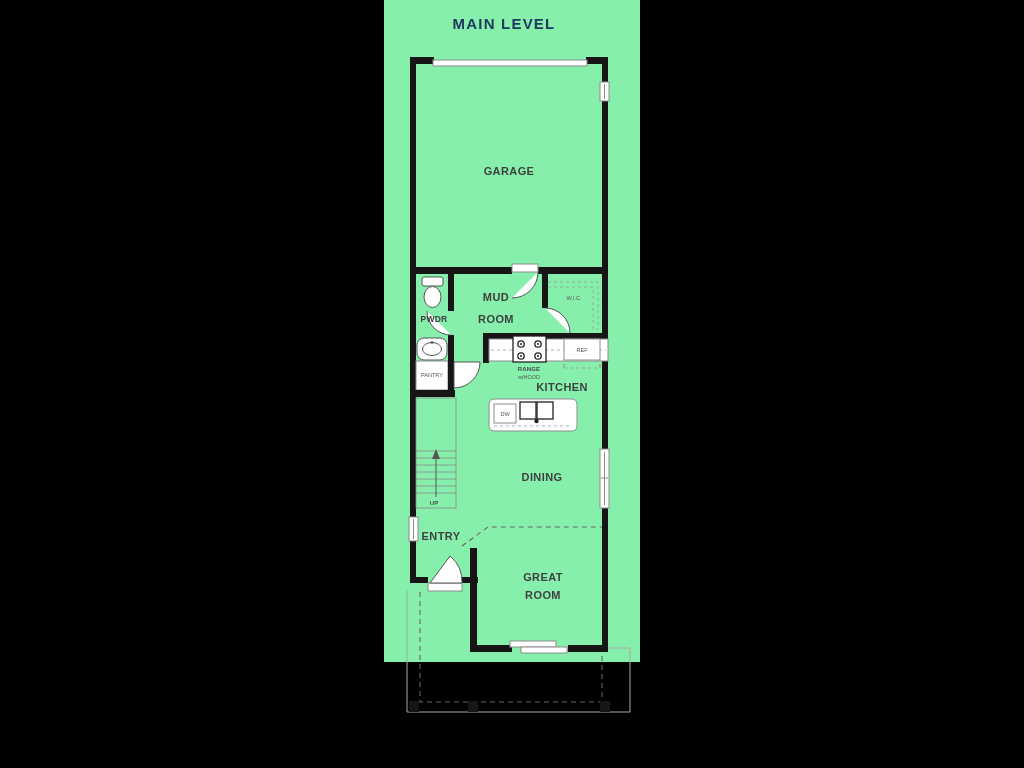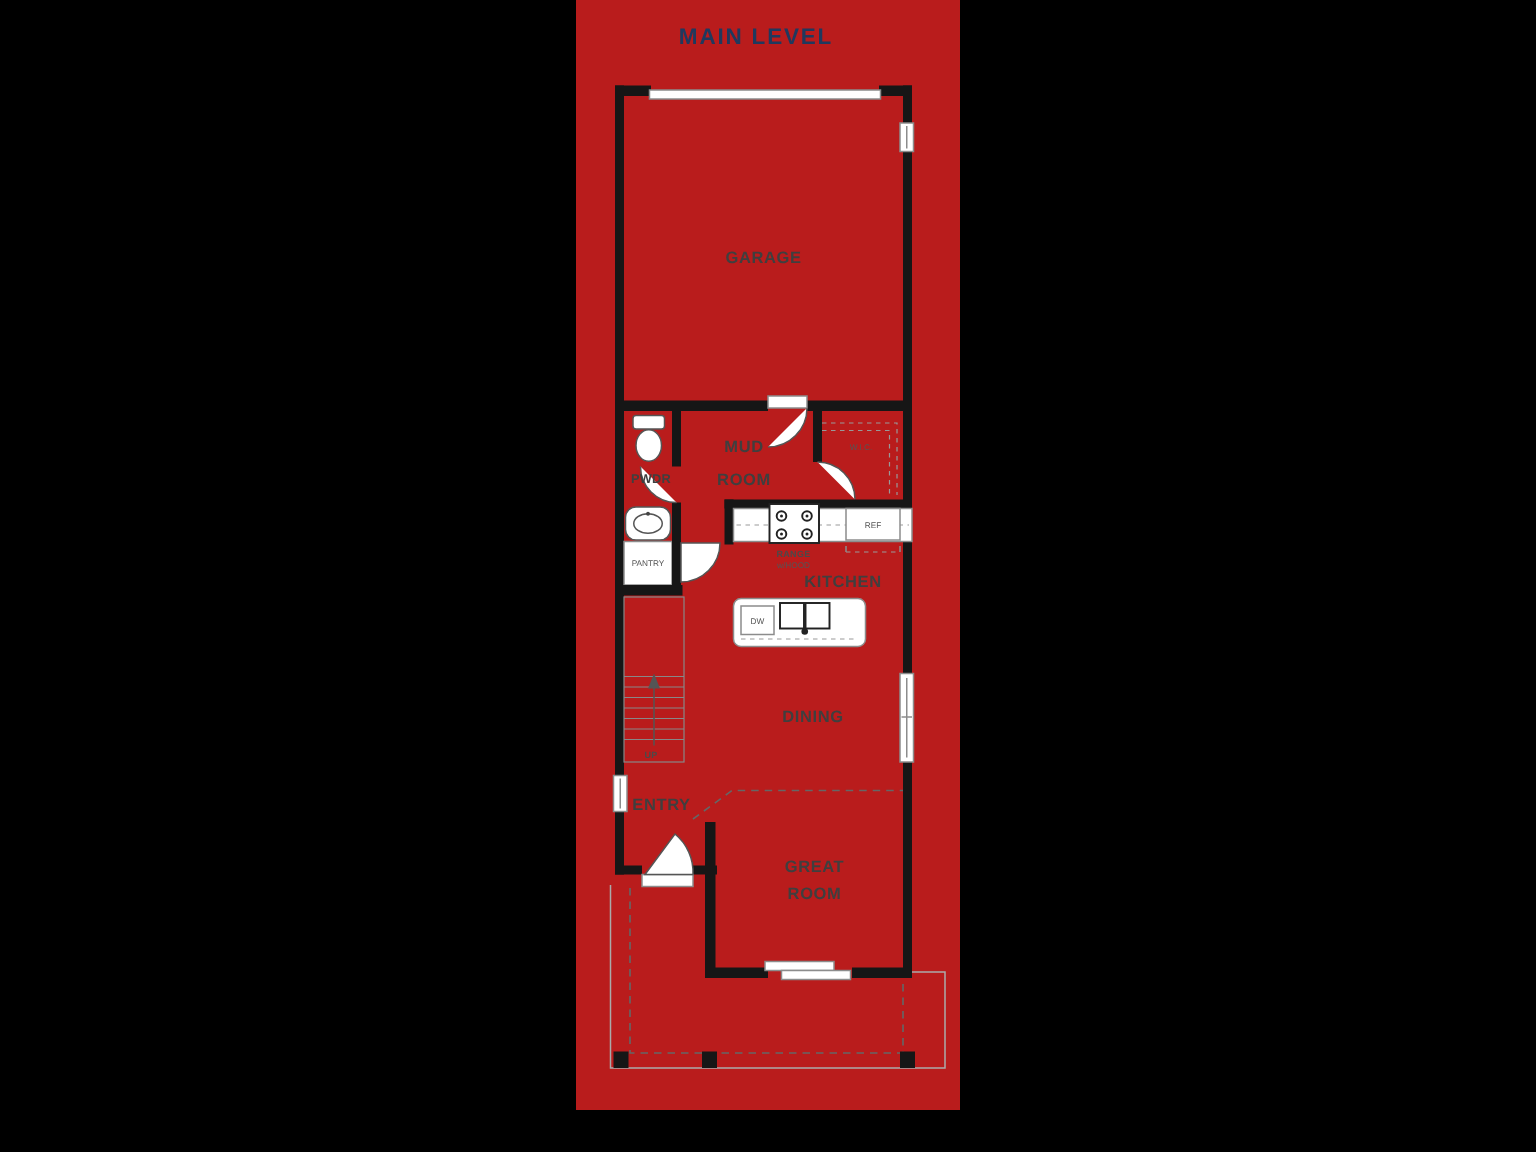--- a/index.html
+++ b/index.html
@@ -1,22 +1,22 @@
 <!DOCTYPE html>
 <html><head>
 <meta charset="utf-8">
 <style>
   html,body{margin:0;padding:0;}
   body{
     width:1024px;height:768px;background:#000;overflow:hidden;
     font-family:"Liberation Sans",sans-serif;position:relative;
   }
   .paper{
-    position:absolute;left:384px;top:0;width:256px;height:740px;
-    background:#b91c1c;
+    position:absolute;left:384px;top:0;width:256px;height:662px;
+    background:#86efac;
   }
   svg{display:block;}
   .title-text{
     font-family:"Liberation Sans",sans-serif;
     font-size:15px;font-weight:bold;letter-spacing:1.2px;
     fill:#20395e;text-anchor:middle;
   }
   .room-label{
     font-family:"Liberation Sans",sans-serif;
     font-size:11px;font-weight:bold;letter-spacing:.4px;

